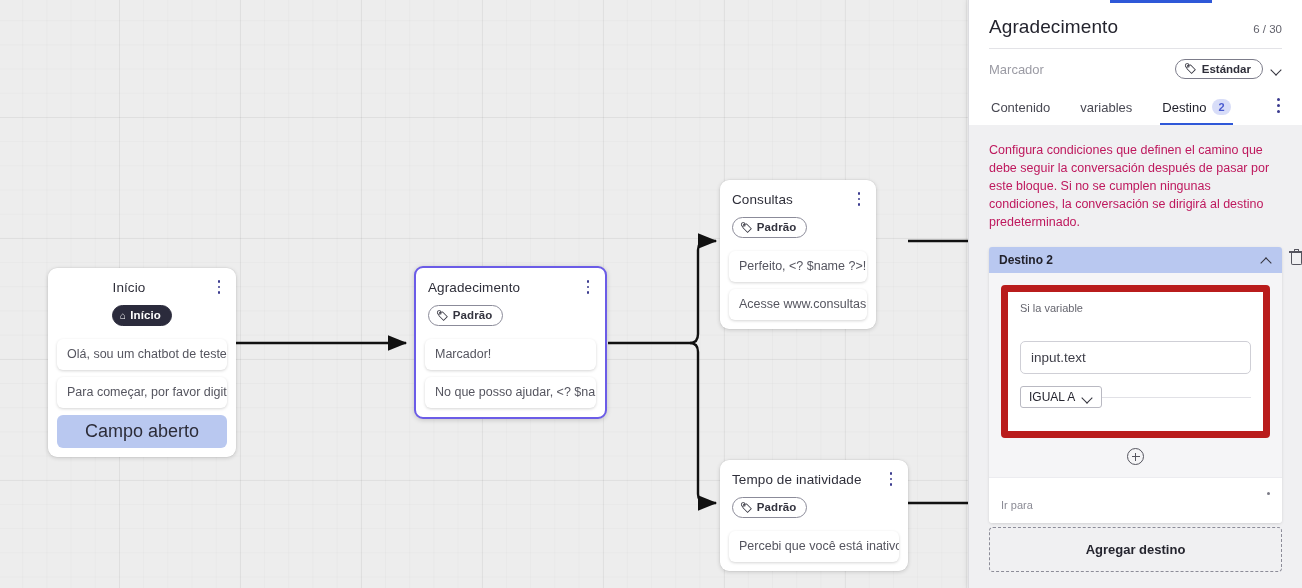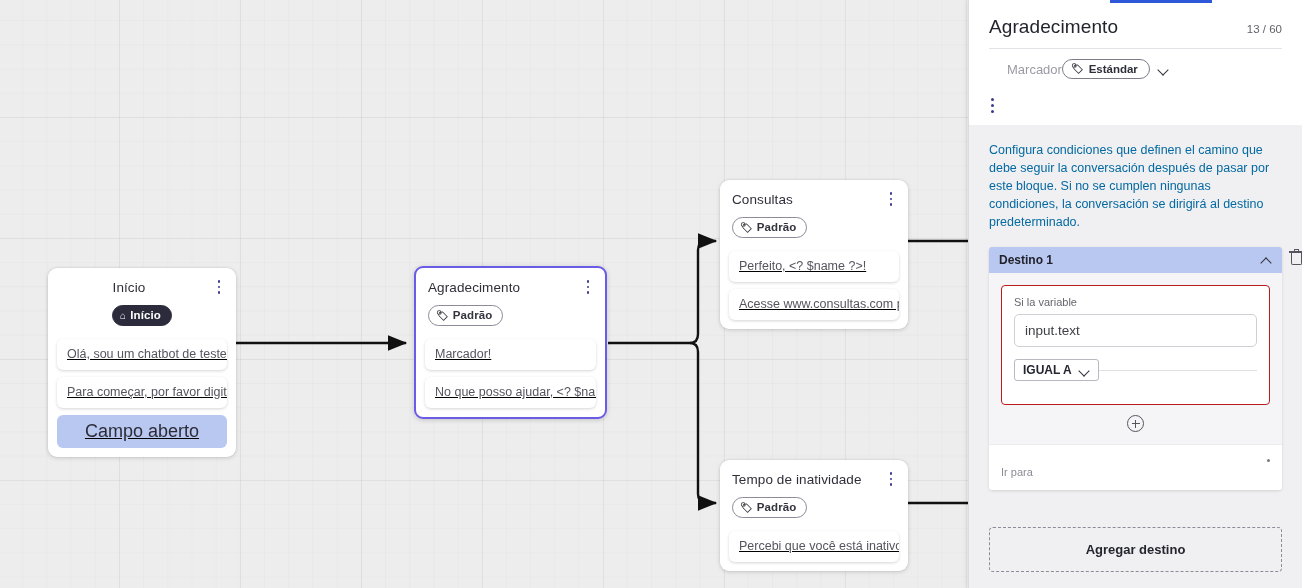--- a/index.html
+++ b/index.html
@@ -55,21 +55,21 @@
     margin-top: 9px;
     border-radius: 999px;
     font-size: 11.5px; font-weight: 700; letter-spacing: 0.1px;
     padding: 3px 10px 3px 7px;
     line-height: 13px;
   }
   .tag-chip.dark { background: #2b2b3c; color: #ffffff; border: 1px solid #2b2b3c; }
   .tag-chip.light { background: #ffffff; color: #34343f; border: 1px solid #8b8b99; }
   .tag-ico { font-size: 10px; line-height: 1; display:inline-block; transform: translateY(-0.5px); }
 
-  .node-body { padding: 6px 9px 0 9px; text-decoration: underline; }
+  .node-body { padding: 6px 9px 0 9px; }
   .msg {
     background: #ffffff;
     border-radius: 6px;
     box-shadow: 0 1px 3px rgba(0,0,0,0.17);
     font-size: 12.5px; color: #55555f;
     padding: 8px 10px;
     margin-top: 7px;
     white-space: nowrap; overflow: hidden; text-overflow: clip;
     line-height: 15px;
   }
@@ -107,23 +107,22 @@
   }
   .close-x:before { transform: rotate(45deg); }
   .close-x:after { transform: rotate(-45deg); }
 
   .panel-white { background: #ffffff; padding: 0 20px; flex: 0 0 auto; }
   .title-row { display: flex; align-items: baseline; justify-content: space-between; padding: 16px 0 10px 0; }
   .panel-title { font-size: 19px; color: #24242e; font-weight: 400; letter-spacing: 0.1px; }
   .char-count { font-size: 11.5px; color: #62626c; }
   .divider { height: 1px; background: #e3e3e7; }
   .marcador-row {
-    display: flex; align-items: center; 
+    display: flex; align-items: center; justify-content: space-between;
     padding: 10px 0 9px 0;
-    margin-left: 18px;
   }
   .marcador-label { font-size: 13px; color: #9b9ba4; }
   .marcador-right { display: flex; align-items: center; gap: 8px; }
   .std-chip {
     display: inline-flex; align-items: center; gap: 5px;
     border: 1px solid #7c7c8a; border-radius: 999px;
     padding: 3px 11px 3px 8px;
     font-size: 11.5px; font-weight: 700; color: #2f2f3a;
     background: #fff; cursor: pointer;
   }
@@ -148,21 +147,21 @@
   .tab.active { color: #1e1e28; font-weight: 400; border-bottom-color: #2f58d8; }
   .tab-badge {
     background: #d8ddf8; color: #4a5bd0; border-radius: 999px;
     font-size: 11px; font-weight: 700; padding: 1px 6px; line-height: 14px;
   }
   .tabs-kebab { display:flex; flex-direction: column; gap: 3px; padding: 10px 2px 12px 2px; cursor: pointer; }
   .tabs-kebab i { width: 3px; height: 3px; border-radius:50%; background: #3b3b8f; }
 
   .panel-body { flex: 1 1 auto; padding: 16px 20px 0 20px; overflow: hidden; position: relative; }
   .desc {
-    font-size: 12.5px; color: #0369a1; line-height: 18px; margin-bottom: 16px;
+    font-size: 12.5px; color: #be185d; line-height: 18px; margin-bottom: 16px;
   }
 
   .dest-card {
     background: #f5f5f7; border-radius: 4px;
     box-shadow: 0 1px 3px rgba(0,0,0,0.13);
     position: relative; margin-bottom: 18px;
   }
   .dest-head {
     background: #b9c8f0; height: 26px;
     display: flex; align-items: center; justify-content: space-between;
@@ -174,40 +173,41 @@
     position: absolute; right: -22px; top: 2px;
     width: 15px; height: 17px; cursor: pointer;
   }
   .trash .lid { position:absolute; left:0; top:2px; width:15px; height:1.5px; background:#55555f; }
   .trash .handle { position:absolute; left:5px; top:0; width:5px; height:2px; border:1.3px solid #55555f; border-bottom:none; border-radius:1px 1px 0 0;}
   .trash .can {
     position:absolute; left:2px; top:4px; width:11px; height:12px;
     border:1.4px solid #55555f; border-top:none; border-radius: 0 0 2px 2px;
   }
   .cond-box {
-    background: #ffffff; border: 1px solid #b91c1c; border-radius: 4px;
+    background: #ffffff; border: 7px solid #b91c1c; border-radius: 4px;
     margin: 12px 12px 0 12px;
     padding: 10px 12px 14px 12px;
     position: relative;
   }
   .cond-label { font-size: 11px; color: #66666f; margin-bottom: 6px; }
   .cond-input {
     width: 100%; height: 33px;
     border: 1px solid #cfcfd6; border-radius: 5px;
     background: #fff; color: #3e3e48; font-size: 13.5px;
     padding: 0 10px; font-family: "Liberation Sans", sans-serif;
     outline: none;
+    margin-top: 21px;
   }
   .op-row { position: relative; height: 24px; margin: 11px 0 8px 0; display: flex; align-items: center; }
   .op-line { position:absolute; left: 0; right: 0; top: 12px; height: 1px; background: #e1e1e6; }
   .op-select {
     position: relative; z-index: 2;
     display: inline-flex; align-items: center; gap: 7px;
     background: #fff; border: 1px solid #b9b9c2; border-radius: 3px;
-    padding: 3px 8px; font-size: 12px; font-weight: 700; color: #25252f;
+    padding: 3px 8px; font-size: 12px; font-weight: 400; color: #25252f;
     cursor: pointer;
   }
   .add-cond {
     display: flex; justify-content: center; padding: 10px 0 12px 0; cursor: pointer;
   }
   .plus-circle {
     width: 17px; height: 17px; border: 1.4px solid #55555f; border-radius: 50%;
     position: relative;
   }
   .plus-circle:before, .plus-circle:after {
@@ -296,21 +296,21 @@
           <span class="tag-ico">🏷</span>
           <span>Padrão</span>
         </span>
       </div>
       <div class="node-body">
         <div class="msg">Marcador!</div>
         <div class="msg">No que posso ajudar, &lt;? $name ...</div>
       </div>
     </div>
 
-    <div class="node" style="left:720px; top:180px; width:188px;">
+    <div class="node" style="left:720px; top:180px; width:156px;">
       <div class="node-head">
         <div class="node-title">Consultas</div>
         <div class="node-kebab">
             <i></i>
             <i></i>
             <i></i>
           </div>
         <span class="tag-chip light">
           <span class="tag-ico">🏷</span>
           <span>Padrão</span>
@@ -342,50 +342,62 @@
 
   </div>
 
   <div id="panel">
     <div id="top-accent"></div>
 
 
     <div class="panel-white">
       <div class="title-row">
         <div class="panel-title">Agradecimento</div>
-        <div class="char-count">13 / 60</div>
+        <div class="char-count">6 / 30</div>
       </div>
       <div class="divider"></div>
 
       <div class="marcador-row">
         <div class="marcador-label">Marcador</div>
         <div class="marcador-right">
           <span class="std-chip">
             <span class="tag-ico">🏷</span>
             <span>Estándar</span>
           </span>
           <span class="chev"></span>
         </div>
       </div>
 
       <div class="tabs-row">
+        <div class="tabs">
+          <div class="tab">
+            <span>Contenido</span>
+          </div>
+          <div class="tab">
+            <span>variables</span>
+          </div>
+          <div class="tab active">
+            <span>Destino</span>
+            <span class="tab-badge">2</span>
+          </div>
+        </div>
         <div class="tabs-kebab">
             <i></i>
             <i></i>
             <i></i>
           </div>
       </div>
     </div>
 
     <div class="panel-body">
       <div class="desc">Configura condiciones que definen el camino que debe seguir la conversación después de pasar por este bloque. Si no se cumplen ningunas condiciones, la conversación se dirigirá al destino predeterminado.</div>
 
       <div class="dest-card">
         <div class="dest-head">
-          <span>Destino 1</span>
+          <span>Destino 2</span>
           <span class="chev up"></span>
         </div>
         <div class="trash">
           <span class="handle"></span>
             <span class="lid"></span>
             <span class="can"></span>
         </div>
 
         <div class="cond-box">
           <div class="cond-label">Si la variable</div>

